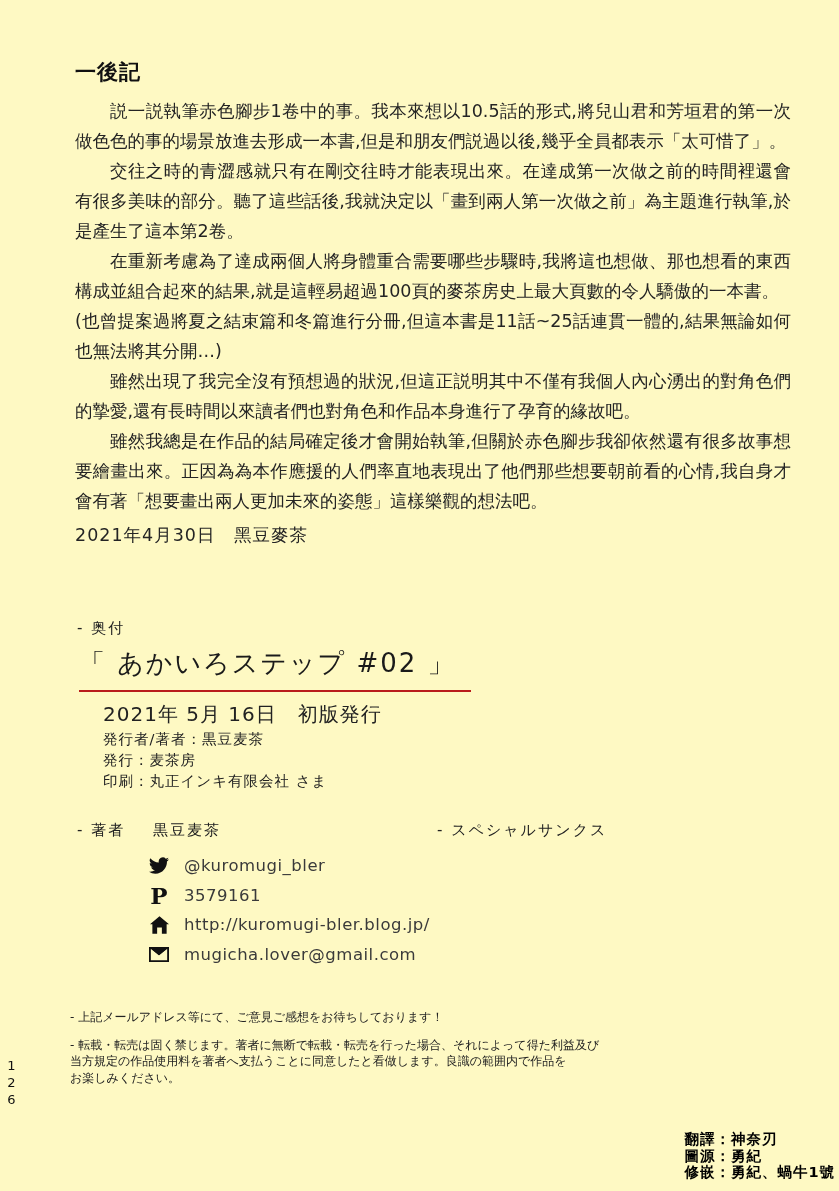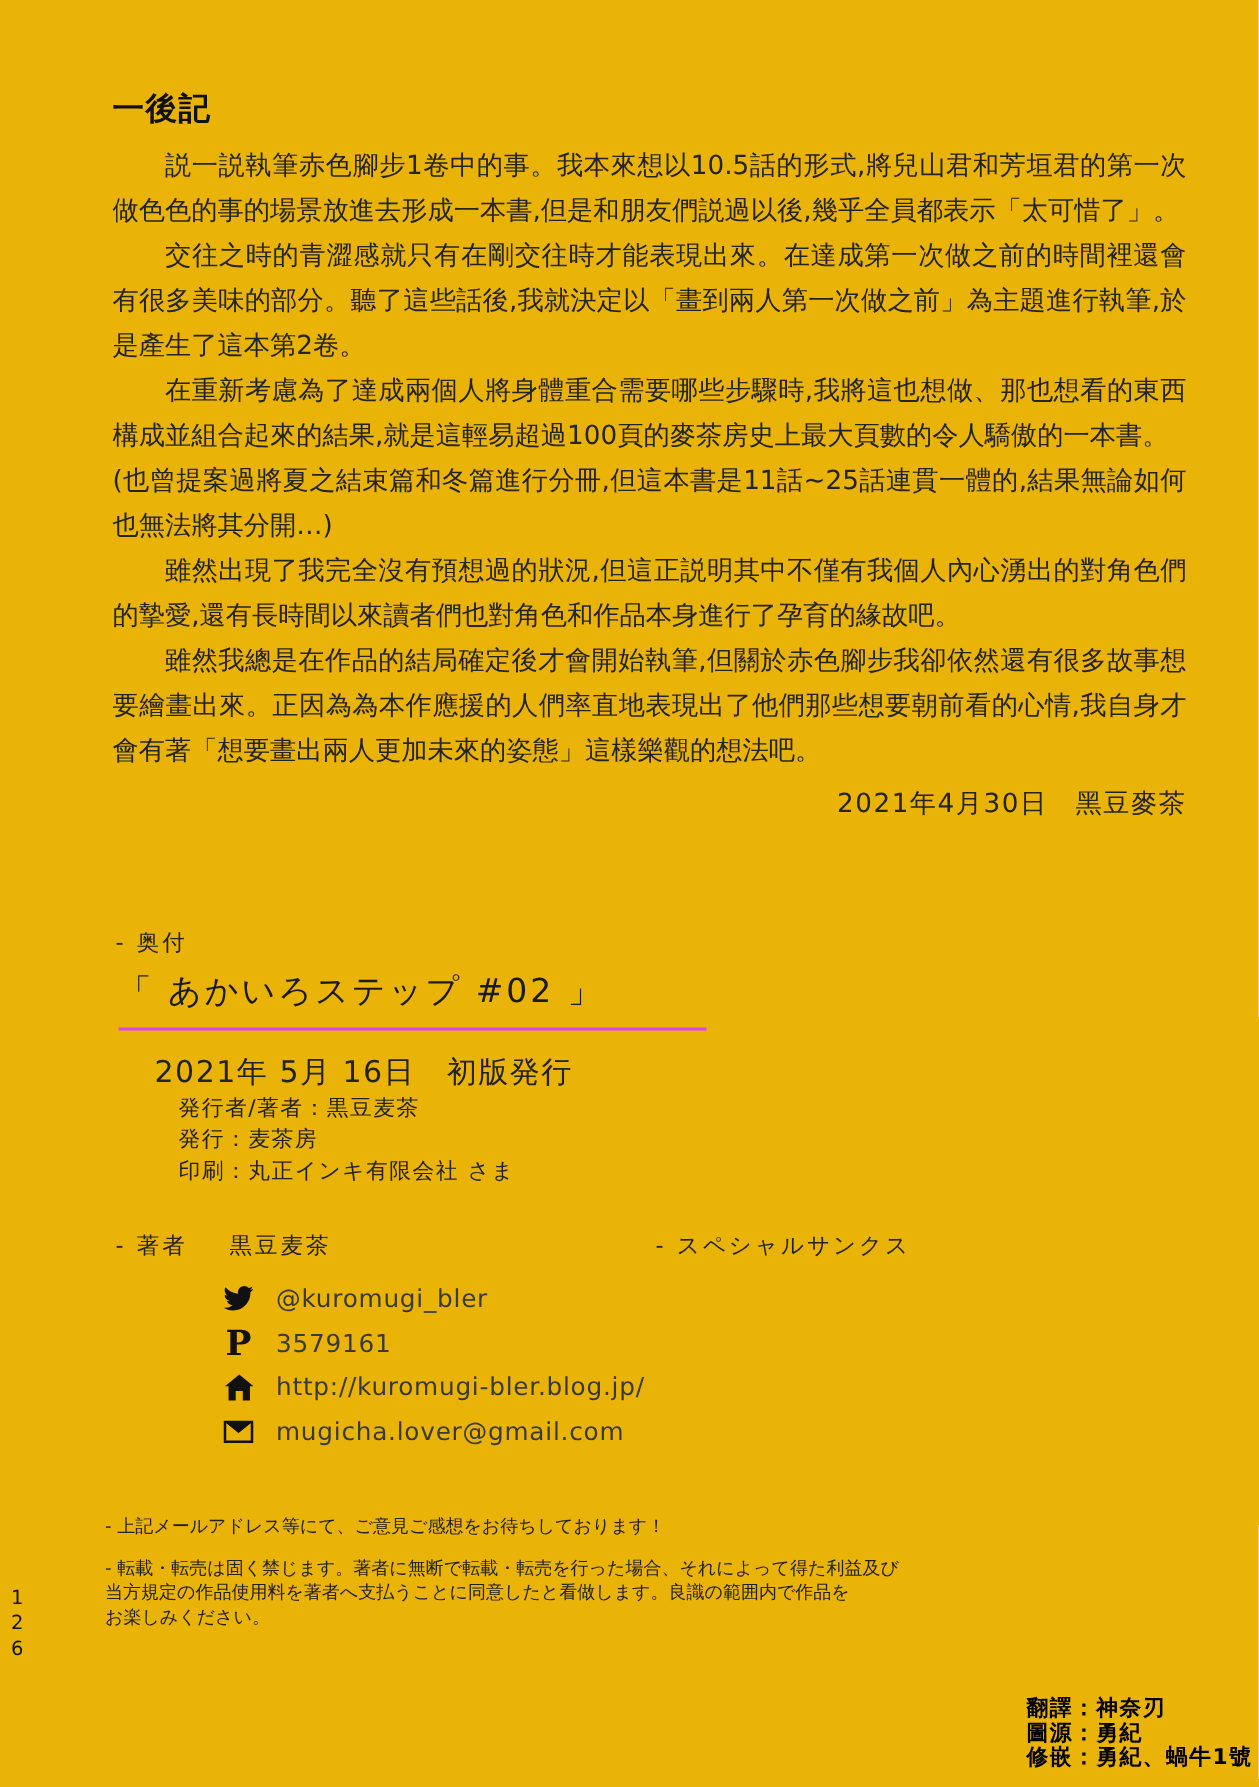--- a/index.html
+++ b/index.html
@@ -2,21 +2,21 @@
 <html><head>
 <meta charset="utf-8">
 <style>
   * { margin: 0; padding: 0; box-sizing: border-box; }
   html, body { background: #e8e8e8; }
   body { font-family: "DejaVu Sans", "Liberation Sans", sans-serif; }
   .page {
     position: relative;
     width: 839px;
     height: 1191px;
-    background: #eab308;
+    background: #fef9c3;
     color: #1f1f1f;
     overflow: hidden;
     margin: 0 auto;
   }
 
   
   .afterword {
     position: absolute;
     left: 75px;
     top: 58px;
@@ -35,56 +35,55 @@
     text-align: justify;
     text-indent: 2em;
     color: #242424;
   }
   .afterword p.no-indent { text-indent: 0; }
   .date-signature {
     position: absolute;
     left: 75px;
     top: 523px;
     width: 716px;
-    text-align: right;
     font-size: 17.5px;
     color: #242424;
     letter-spacing: 1px;
   }
 
   
   .section-label {
     font-size: 15px;
     color: #222;
     letter-spacing: 2px;
   }
   .colophon-label { position: absolute; left: 77px; top: 619px; }
   .book-title {
     position: absolute;
     left: 79px;
     top: 646px;
     width: 392px;
-    font-size: 22px;
+    font-size: 26px;
     color: #1a1a1a;
     letter-spacing: 2px;
     padding-bottom: 9px;
-    border-bottom: 2px solid #d946ef;
+    border-bottom: 2px solid #b91c1c;
     white-space: nowrap;
   }
   .edition-line {
     position: absolute;
     left: 103px;
     top: 701px;
     font-size: 20px;
     color: #222;
     letter-spacing: 1px;
   }
   .pub-block {
     position: absolute;
-    left: 119px;
+    left: 103px;
     top: 729px;
     font-size: 14.5px;
     line-height: 21px;
     color: #222;
     letter-spacing: 1px;
   }
 
   
   .author-label { position: absolute; left: 77px; top: 821px; }
   .author-name {

